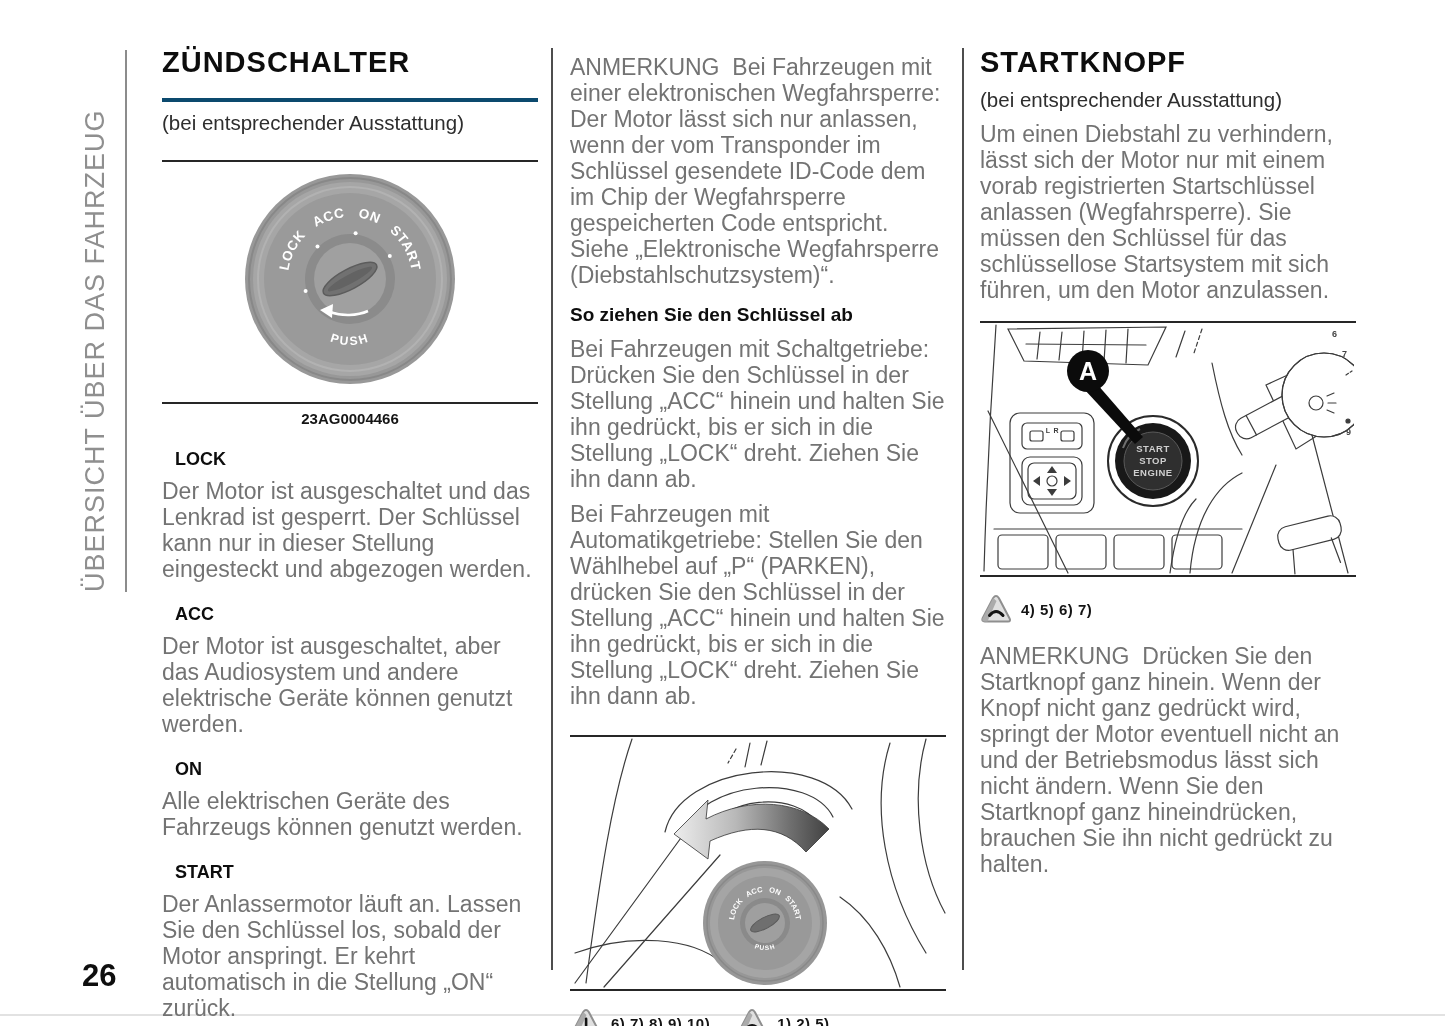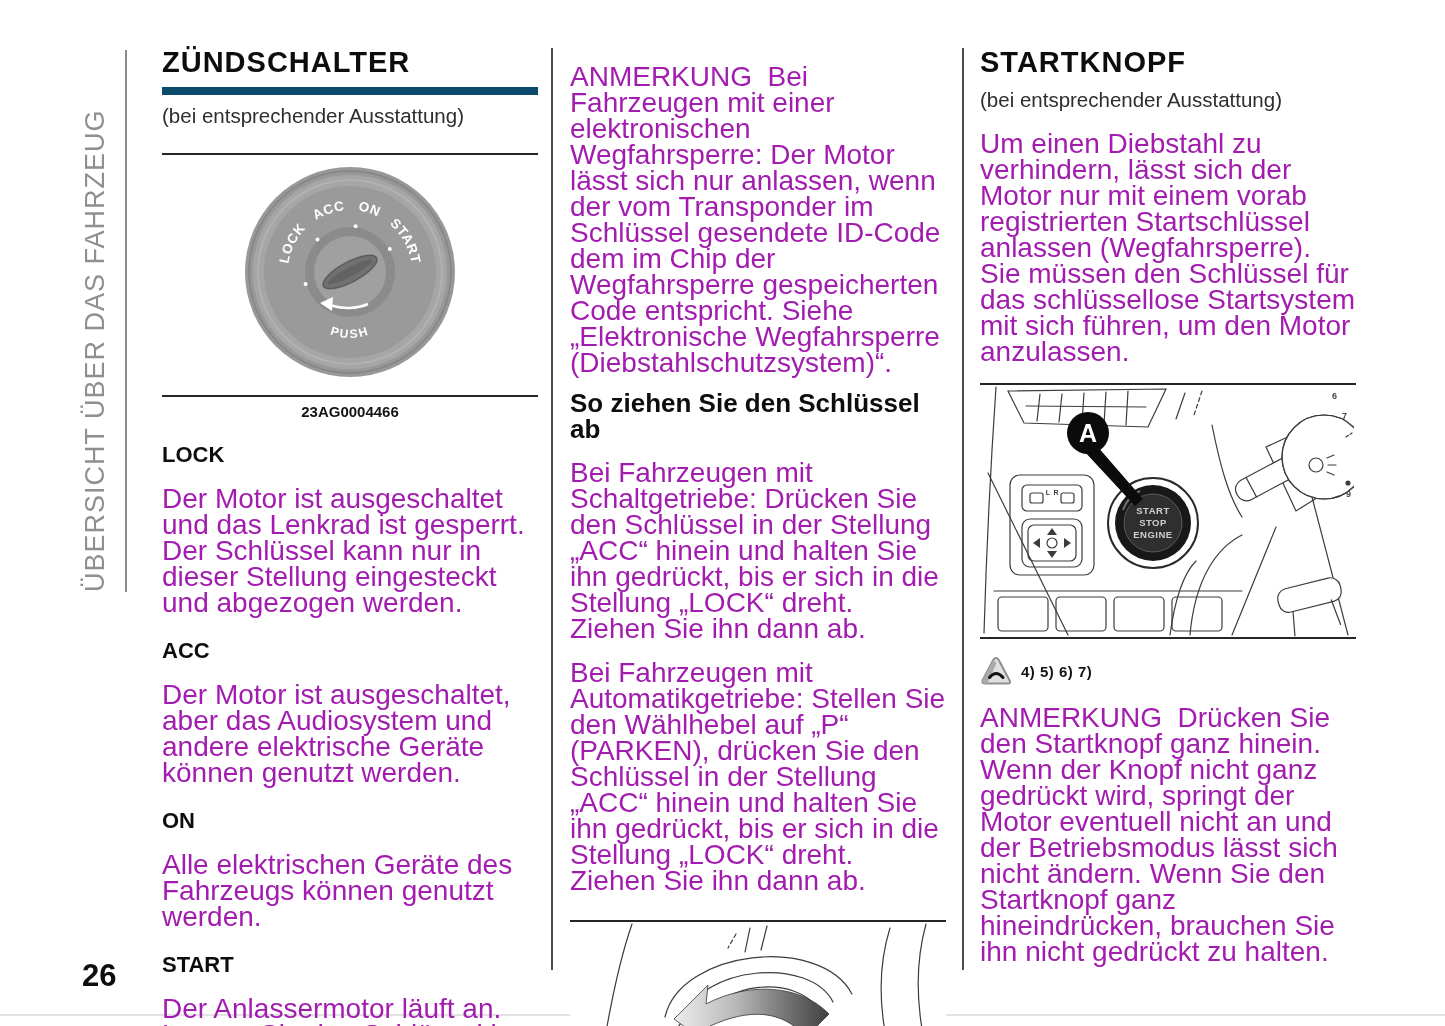--- a/index.html
+++ b/index.html
@@ -33,26 +33,26 @@
   #col-mid   { left:570px; }
   #col-right { left:980px; }
   .vdiv { position:absolute; top:48px; width:2px; height:922px; background:#4d4d4d; }
   #vdiv1 { left:551px; }
   #vdiv2 { left:962px; }
 
   h1.section-title {
     font-size:29px; line-height:33px; font-weight:bold; color:#0d0d0d;
     margin:0 0 8px; letter-spacing:1px;
   }
-  h1.underlined { border-bottom:8px solid #0c4a6e; padding-bottom:8px; }
+  h1.underlined { border-bottom:4px solid #0c4a6e; padding-bottom:19px; }
   p.subtitle { font-size:20.5px; line-height:26px; margin:0 0 8px; color:#2e2e2e; }
-  p.body { font-size:28px; line-height:26px; margin:18px 0 9px; color:#a21caf; }
+  p.body { font-size:23px; line-height:26px; margin:8px 0 9px; color:#737373; }
   p.note { white-space:pre-wrap; }
-  h2.sub { font-size:26px; font-weight:bold; color:#0d0d0d; margin:14px 0 7px; line-height:26px;}
-  h3.pos { font-size:22px; font-weight:bold; color:#0d0d0d; margin:22px 0 5px; }
+  h2.sub { font-size:19px; font-weight:bold; color:#0d0d0d; margin:14px 0 7px; line-height:26px;}
+  h3.pos { font-size:18px; font-weight:bold; color:#0d0d0d; margin:22px 13px 5px; }
 
   .figure { border-top:2px solid #262626; border-bottom:2px solid #262626; background:#fff; }
   .figure svg { display:block; }
   #col-left  .figure { margin-top:24px; }
   #col-mid   .figure { margin-top:26px; }
   #col-right .figure { margin-top:18px; }
   .figcap {
     display:flex; justify-content:center;
     font-size:15px; font-weight:bold; color:#141414; margin:6px 0 0;
   }

